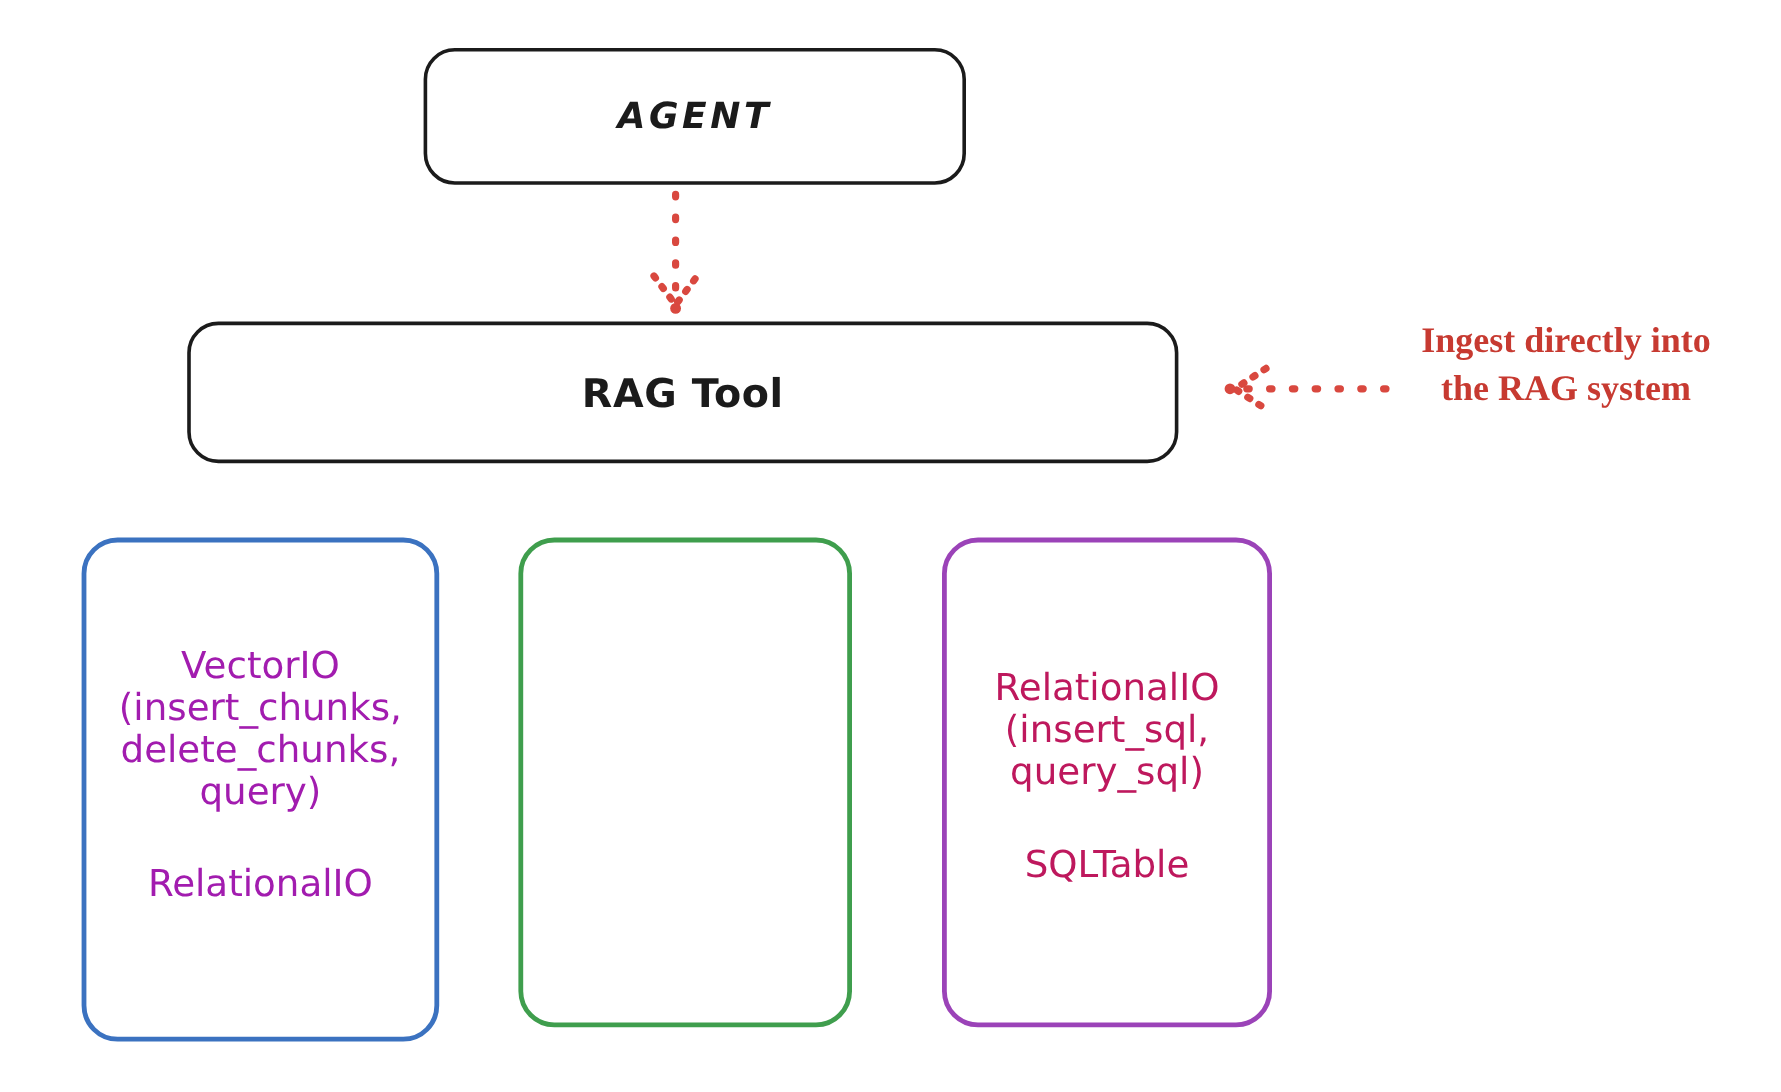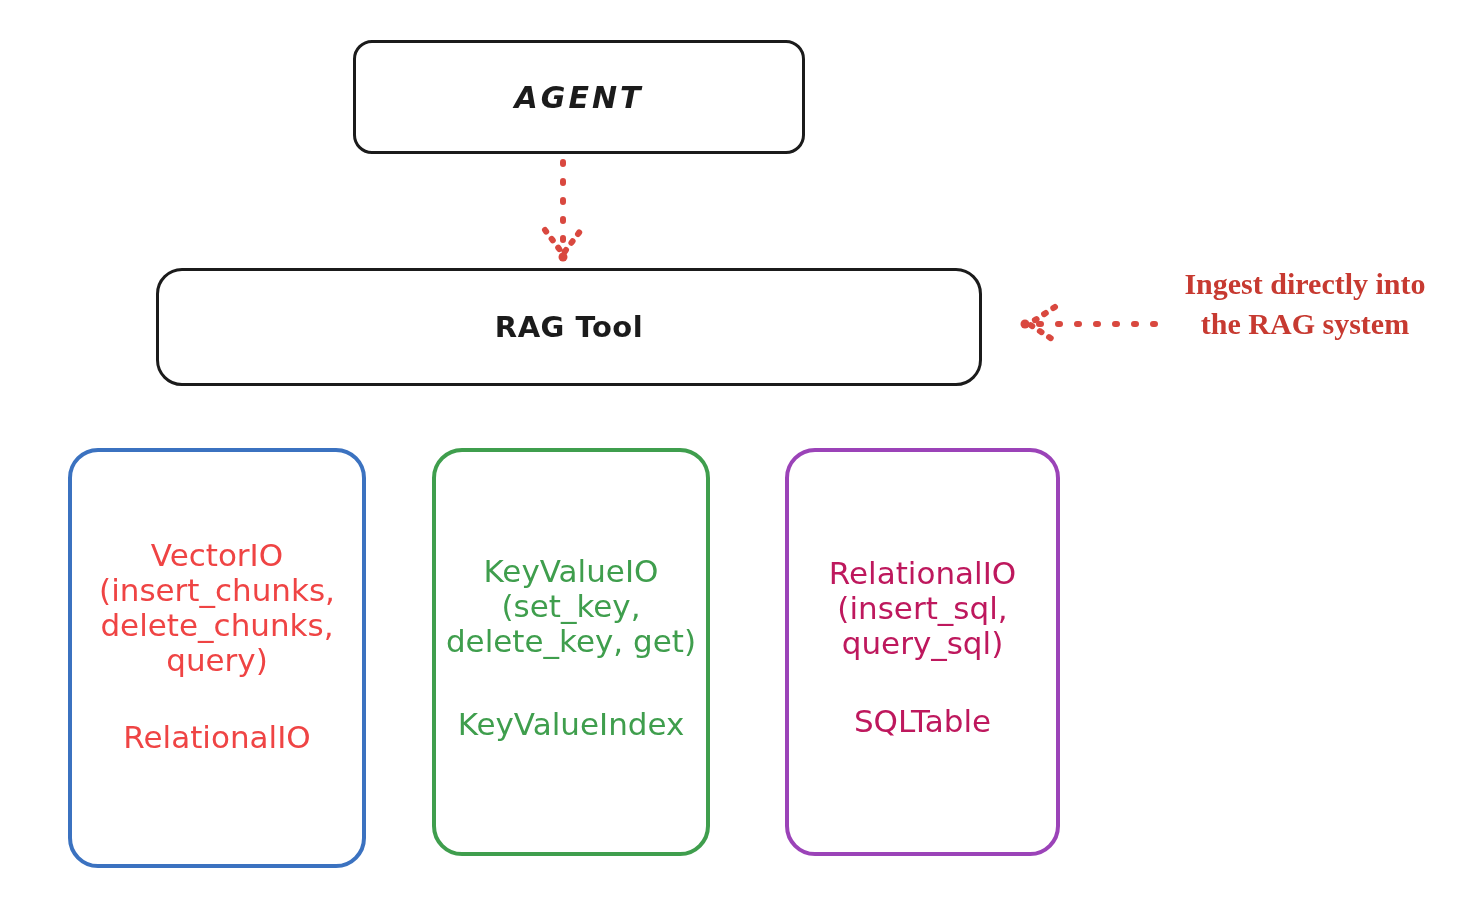--- a/index.html
+++ b/index.html
@@ -43,38 +43,37 @@
     font-weight: 700;
     letter-spacing: 1.5px;
     font-family: "DejaVu Sans", sans-serif;
   }
 
   #agent-box {
     left: 353px;
     top: 40px;
     width: 452px;
     height: 114px;
-    border-radius: 19px;
   }
   #agent-box .node-label {
     font-style: italic;
     letter-spacing: 3px;
   }
 
   #rag-tool-box {
     left: 156px;
     top: 268px;
     width: 826px;
     height: 118px;
   }
   #rag-tool-box .node-label {
     font-style: normal;
     font-weight: 600;
     letter-spacing: 0.5px;
-    font-size: 29px;
+    font-size: 33px;
   }
 
   
   .node-leaf {
     border-width: 4px;
     border-style: solid;
     border-radius: 30px;
     flex-direction: column;
     justify-content: flex-start;
     padding-top: 0;
@@ -99,21 +98,21 @@
     text-align: center;
   }
 
   #vector-box {
     left: 68px;
     top: 448px;
     width: 298px;
     height: 420px;
     border-color: #3b72c0;
   }
-  #vector-box .leaf-text { color: #ef4444; }
+  #vector-box .leaf-text { color: #a21caf; }
   #vector-box .leaf-api   { top: 86px; }
   #vector-box .leaf-index { top: 268px; }
 
   #keyvalue-box {
     left: 432px;
     top: 448px;
     width: 278px;
     height: 408px;
     border-color: #3f9e4d;
   }
@@ -195,24 +194,20 @@
 
   <div class="node node-leaf" id="vector-box">
     <span class="leaf-text leaf-api">VectorIO
 (insert_chunks,
 delete_chunks,
 query)</span>
     <span class="leaf-text leaf-index">RelationalIO</span>
   </div>
 
   <div class="node node-leaf" id="keyvalue-box">
-    <span class="leaf-text leaf-api">KeyValueIO
-(set_key,
-delete_key, get)</span>
-    <span class="leaf-text leaf-index">KeyValueIndex</span>
   </div>
 
   <div class="node node-leaf" id="relational-box">
     <span class="leaf-text leaf-api">RelationalIO
 (insert_sql,
 query_sql)</span>
     <span class="leaf-text leaf-index">SQLTable</span>
   </div>
 
 </div>

